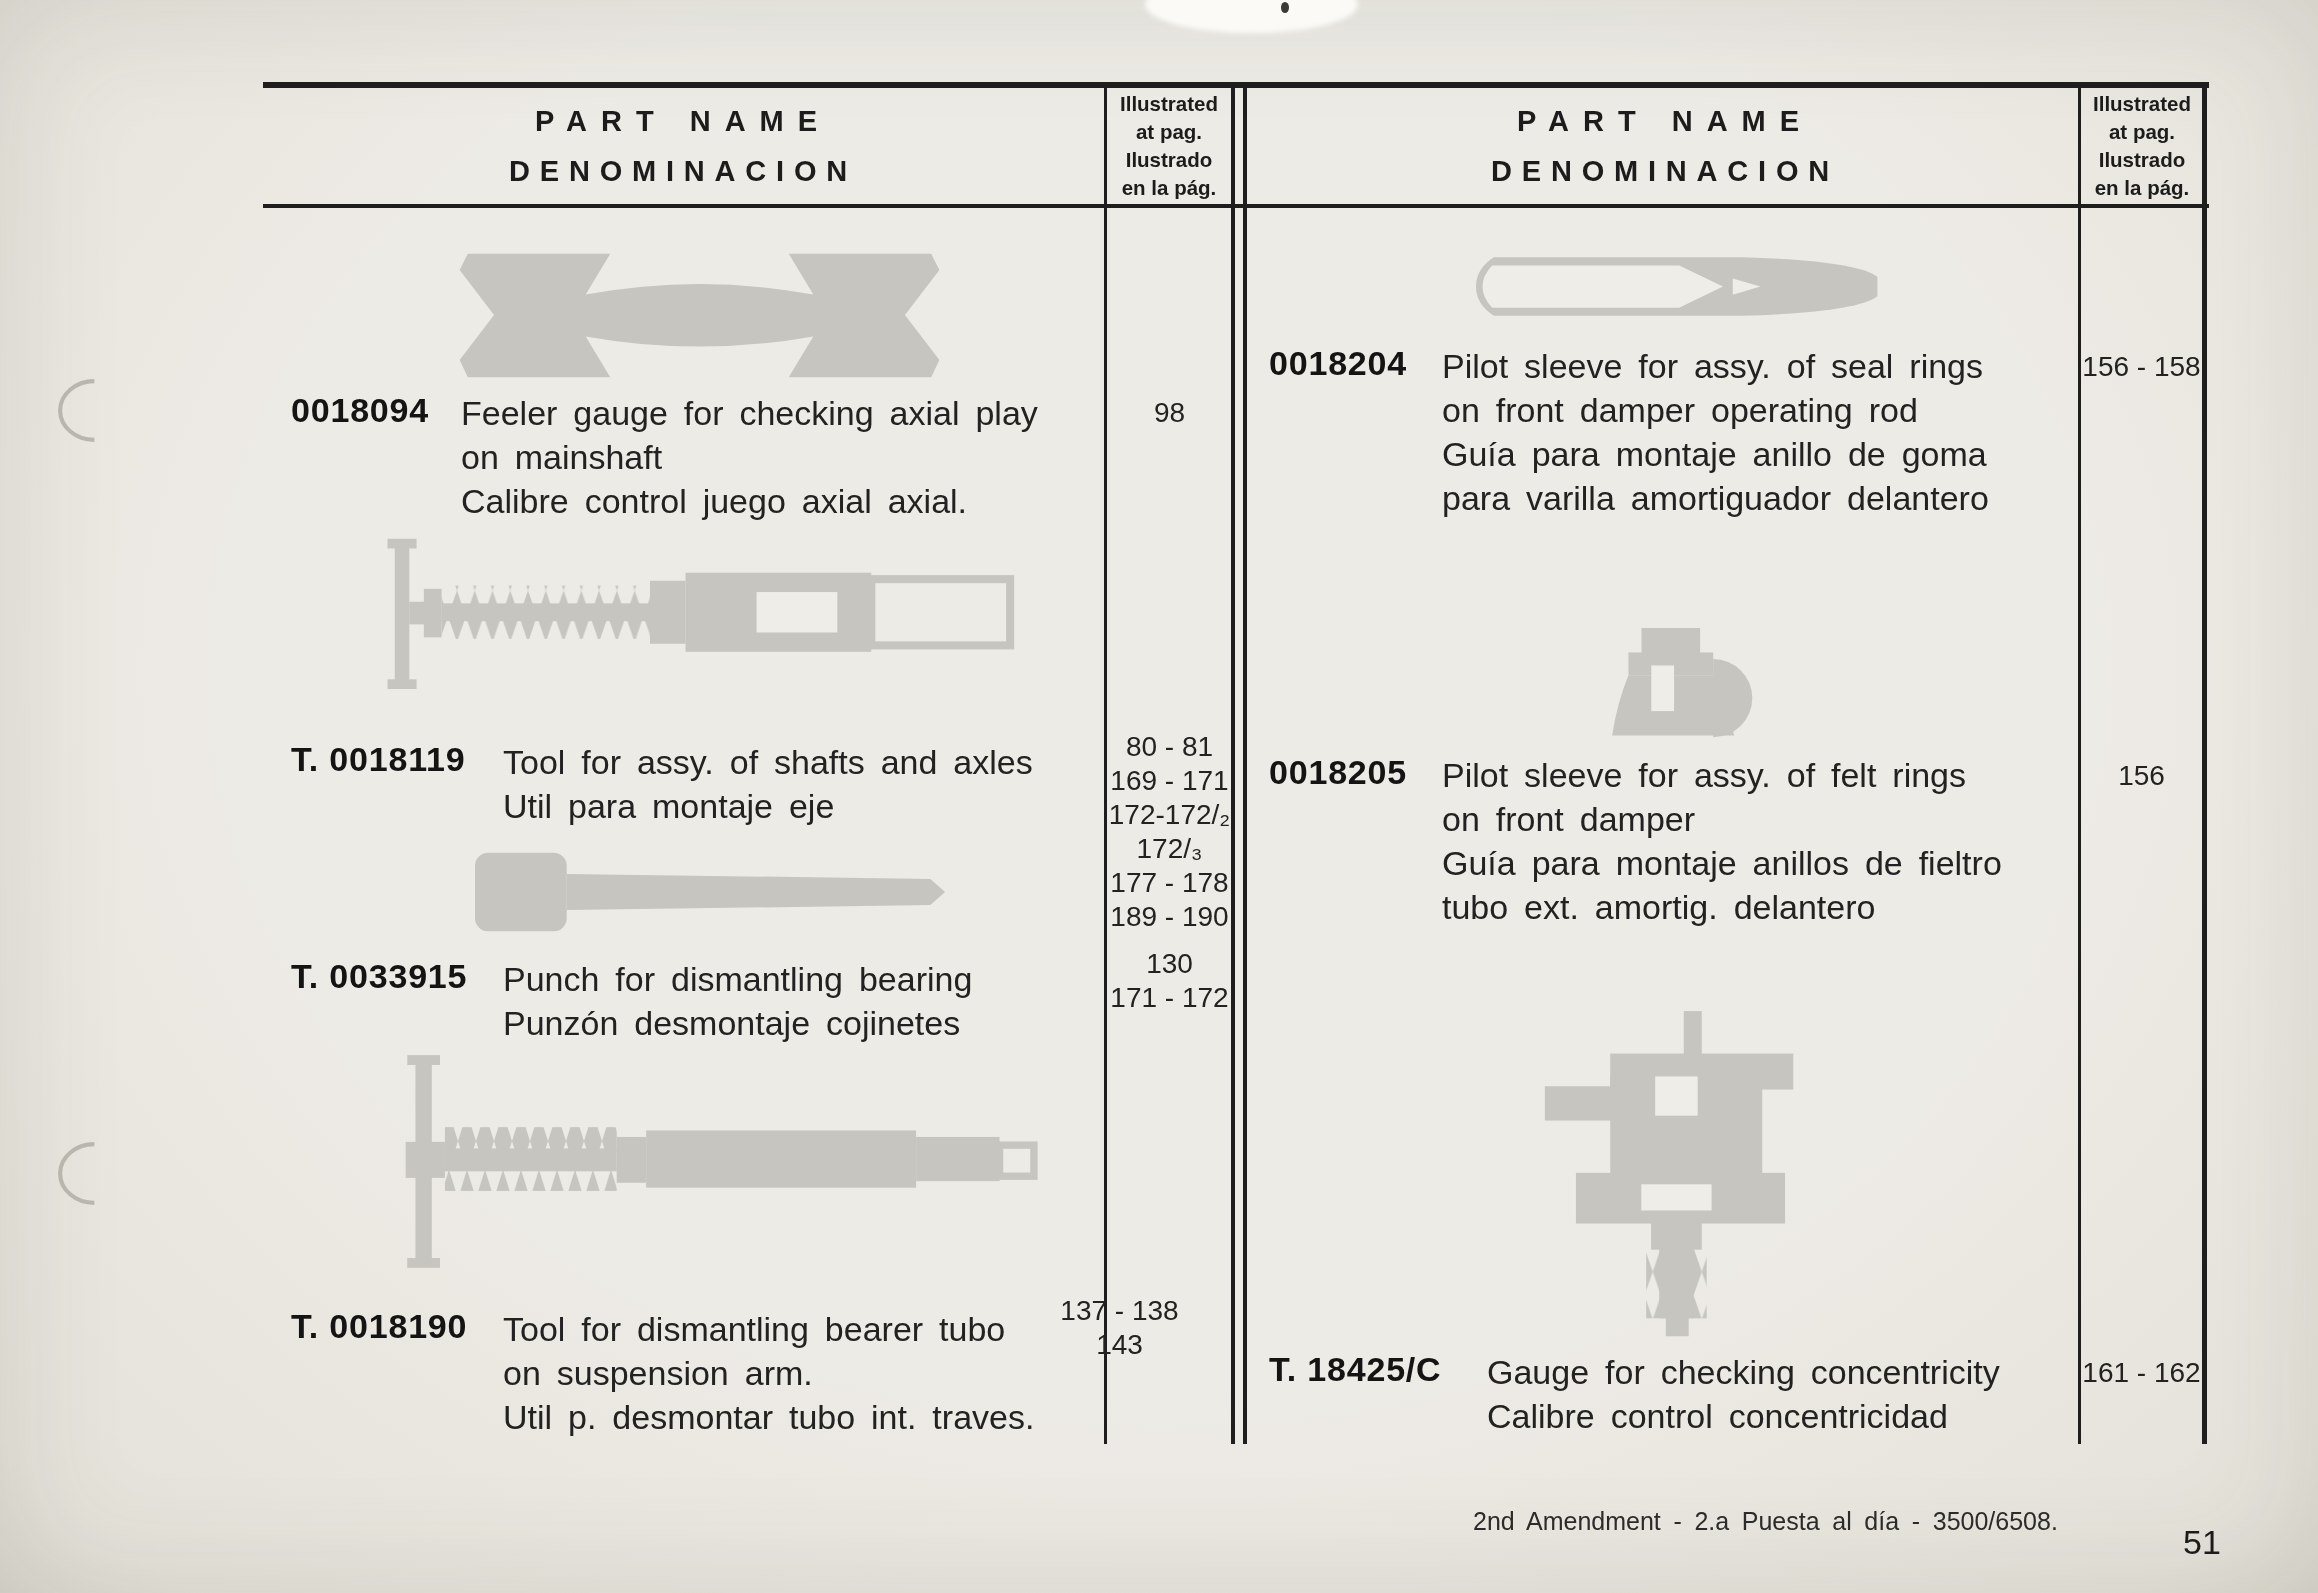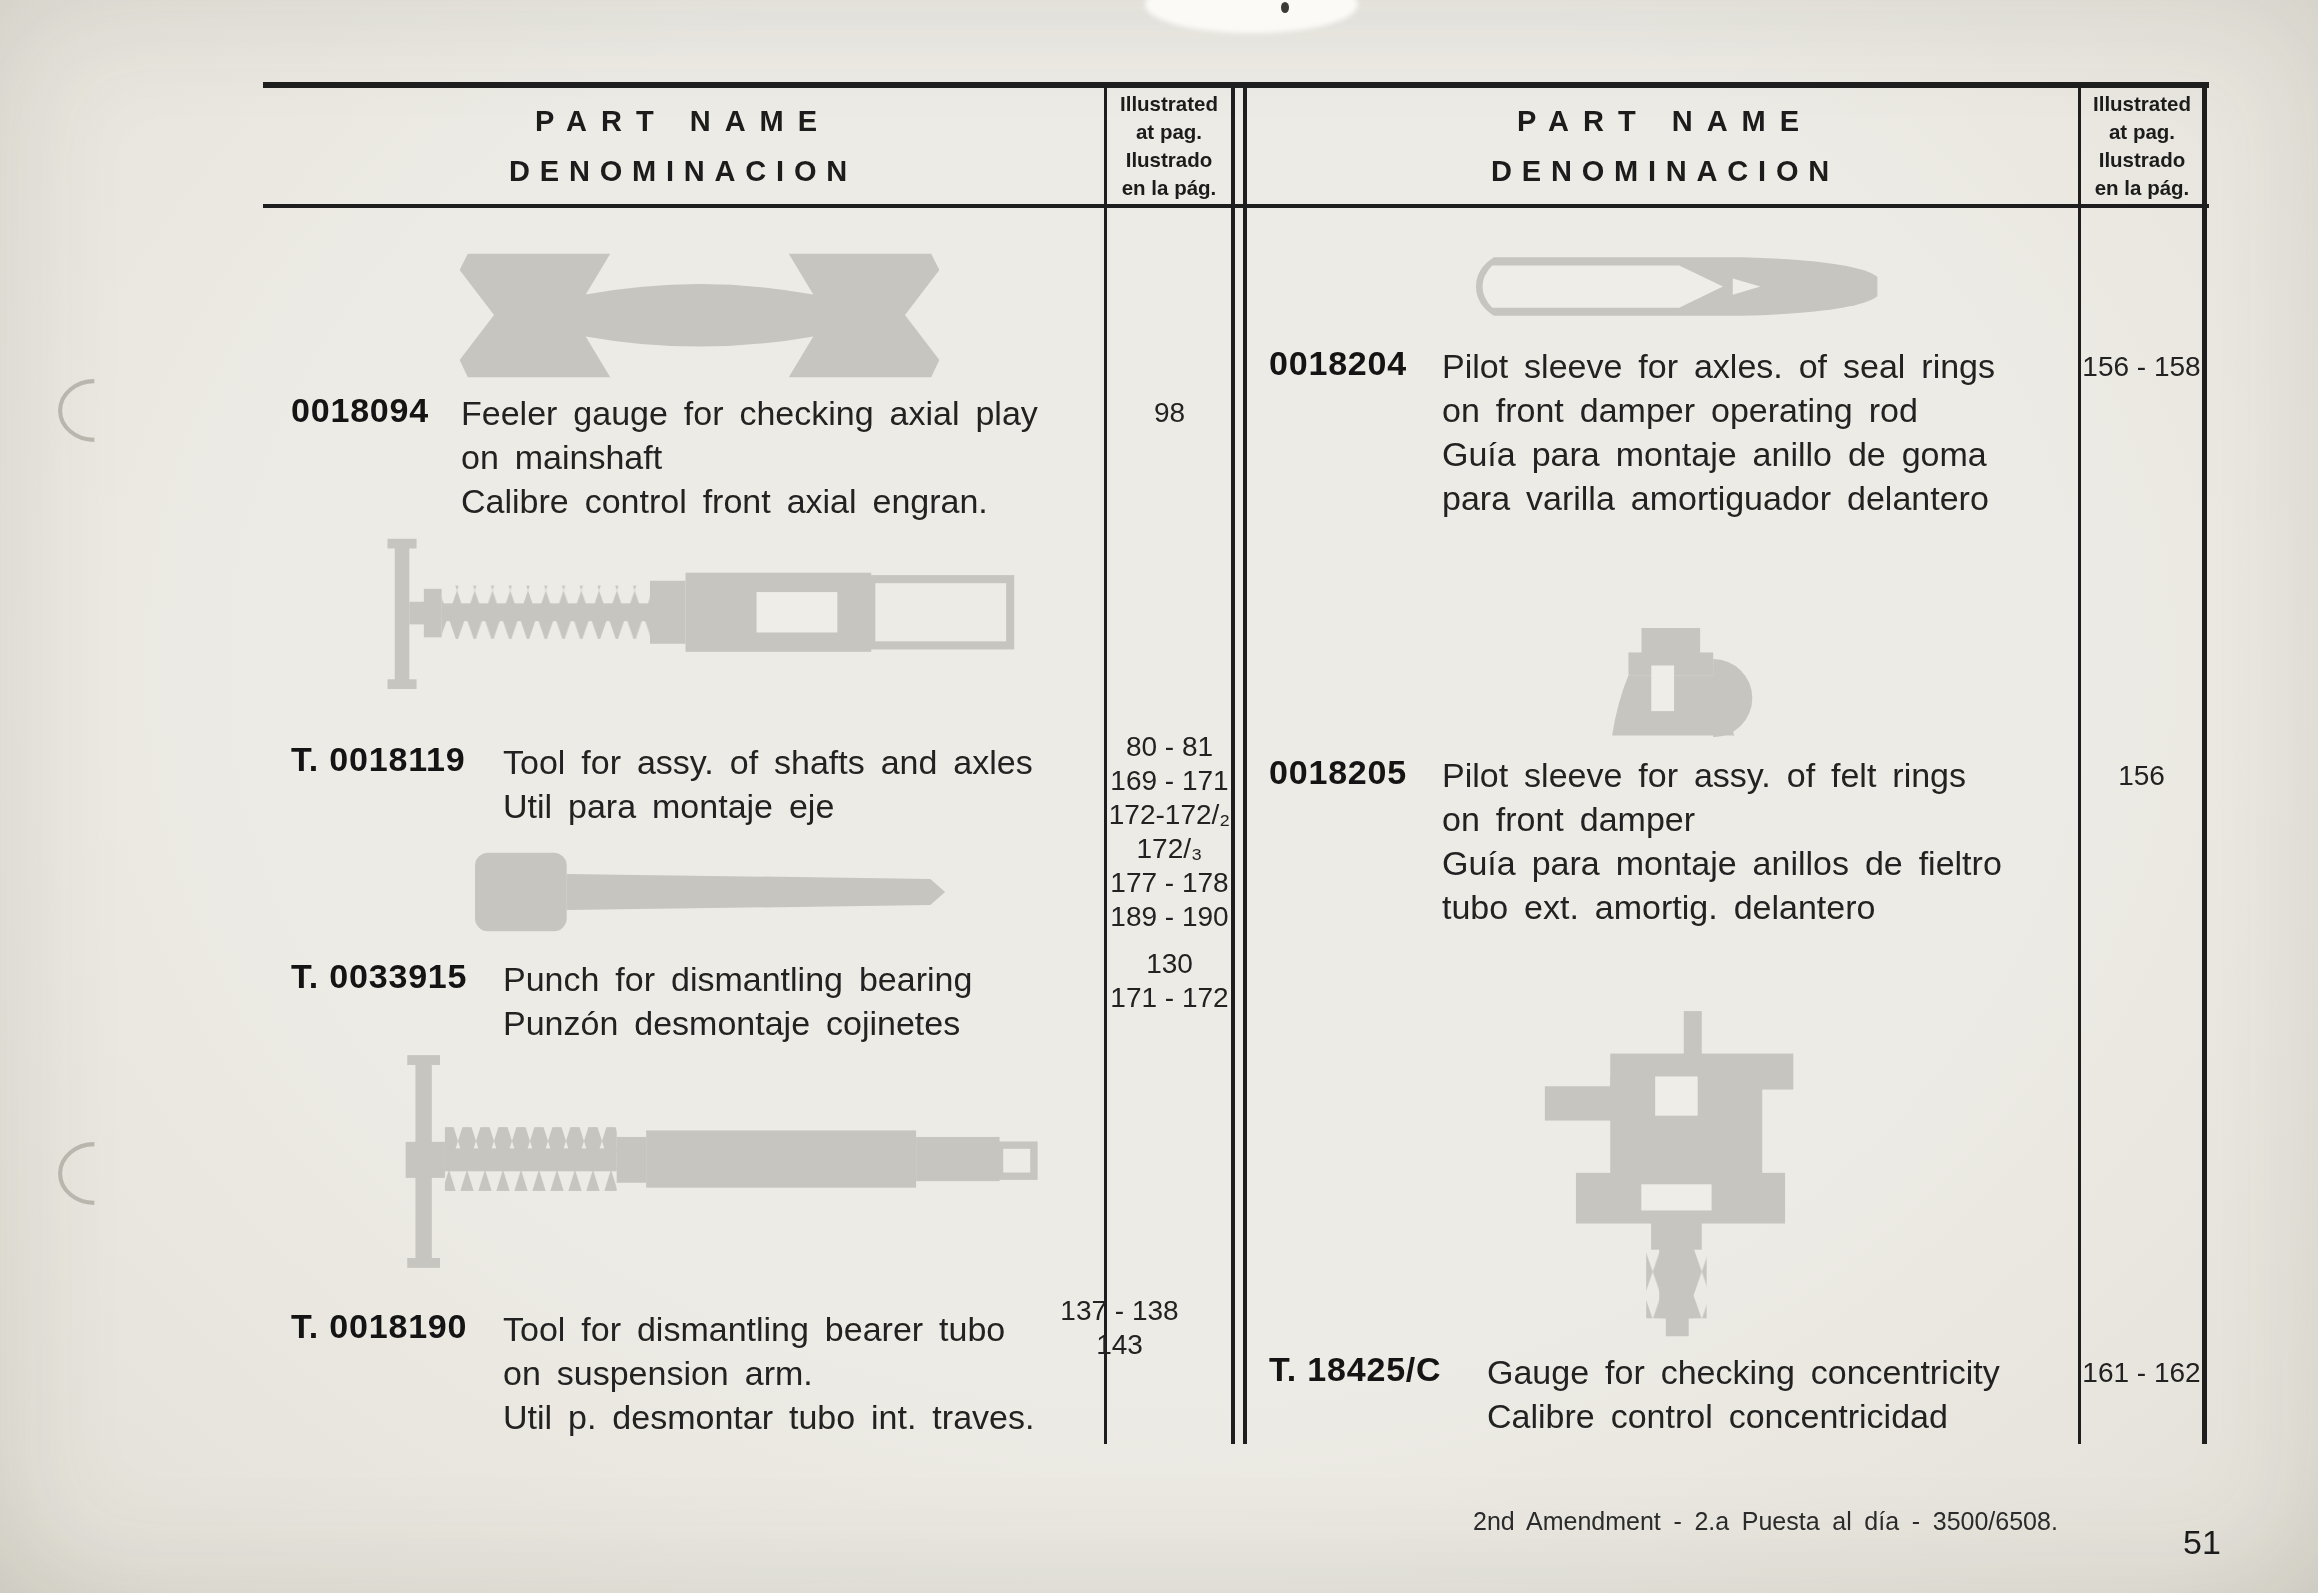--- a/index.html
+++ b/index.html
@@ -65,21 +65,21 @@
     <div>en la pág.</div>
   </div>
 
   <svg class="illus" style="left:458px; top:252px;" width="483" height="127" viewBox="0 0 590 155">
     <path d="M12,2 L186,2 L156,52 Q295,26 434,52 L404,2 L578,2 L588,22 L546,77 L588,132 L578,153 L404,153 L434,103 Q295,128 156,103 L186,153 L12,153 L2,132 L44,77 L2,22 Z" fill="#c6c5c0"></path>
   </svg>
   <div class="pnum" style="left:291px; top:391px;">0018094</div>
   <div class="desc" style="left:461px; top:391px;">
     <div>Feeler gauge for checking axial play</div>
     <div>on mainshaft</div>
-    <div>Calibre control front axial engran.</div>
+    <div>Calibre control juego axial axial.</div>
   </div>
   <div class="pages" style="left:1107px; top:396px; width:125px;">
     <div>98</div>
   </div>
 
   <svg class="illus" style="left:377px; top:538px;" width="638" height="155" viewBox="0 0 790 190">
     <defs>
       <pattern id="thr1" width="22" height="64" patternUnits="userSpaceOnUse">
         <polygon points="0,32 11,0 22,32 11,64" fill="#c6c5c0"></polygon>
       </pattern>
@@ -152,21 +152,21 @@
     <div>143</div>
   </div>
 
   <svg class="illus" style="left:1473px; top:254px;" width="409" height="65" viewBox="0 0 500 80">
     <path d="M24,4 L330,4 Q470,8 496,28 L496,52 Q470,72 330,76 L24,76 Q2,62 2,40 Q2,18 24,4 Z" fill="#c6c5c0"></path>
     <path d="M22,14 L252,14 L306,40 L252,66 L22,66 Q10,54 10,40 Q10,26 22,14 Z" fill="#efede7"></path>
     <polygon points="318,30 352,40 318,50" fill="#efede7"></polygon>
   </svg>
   <div class="pnum" style="left:1269px; top:344px;">0018204</div>
   <div class="desc" style="left:1442px; top:344px;">
-    <div>Pilot sleeve for axles. of seal rings</div>
+    <div>Pilot sleeve for assy. of seal rings</div>
     <div>on front damper operating rod</div>
     <div>Guía para montaje anillo de goma</div>
     <div>para varilla amortiguador delantero</div>
   </div>
   <div class="pages" style="left:2081px; top:350px; width:121px;">
     <div>156 - 158</div>
   </div>
 
   <svg class="illus" style="left:1610px; top:628px;" width="164" height="110" viewBox="0 0 200 135">
     <rect x="38" y="0" width="72" height="32" fill="#c6c5c0"></rect>

